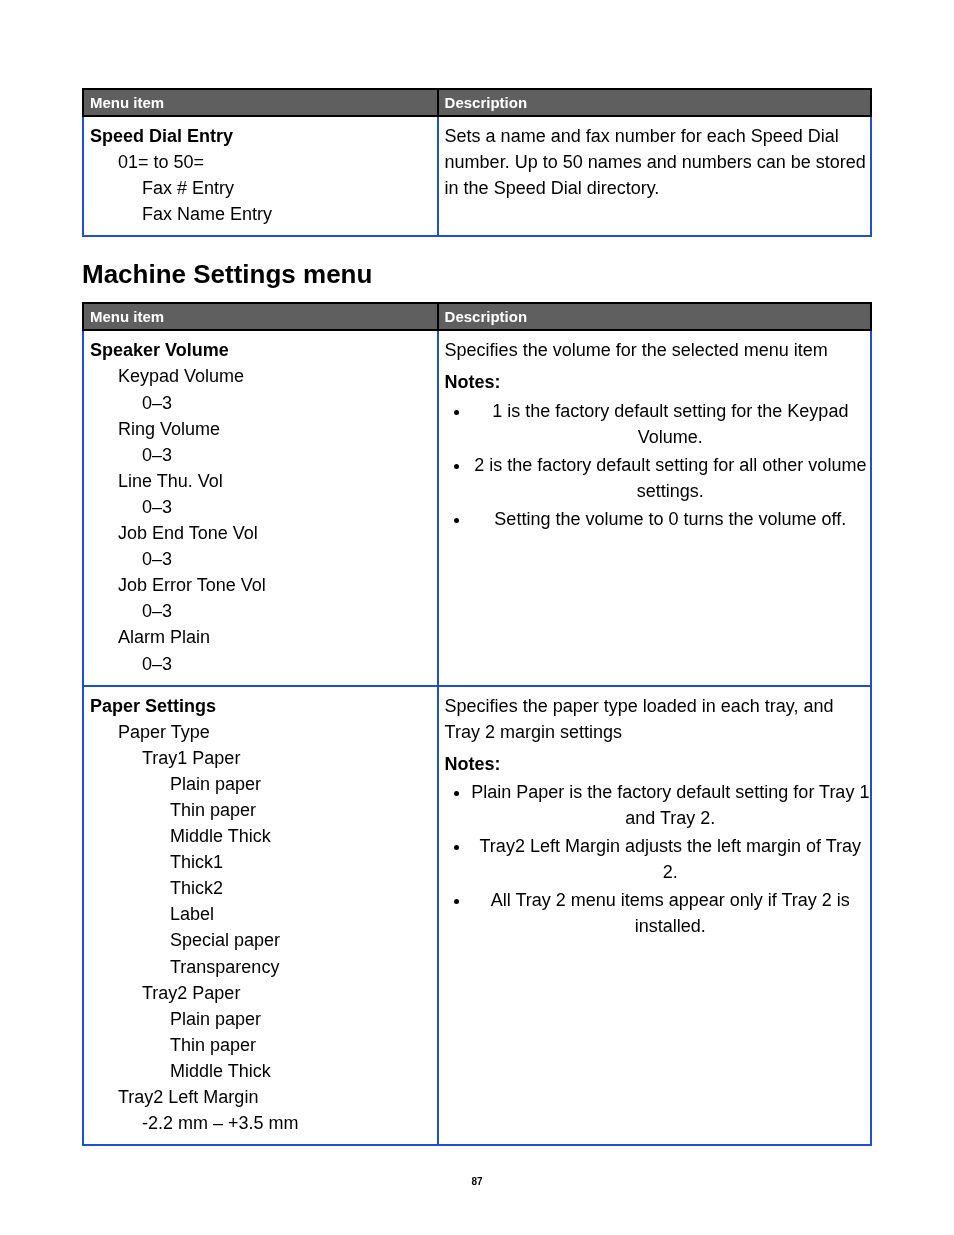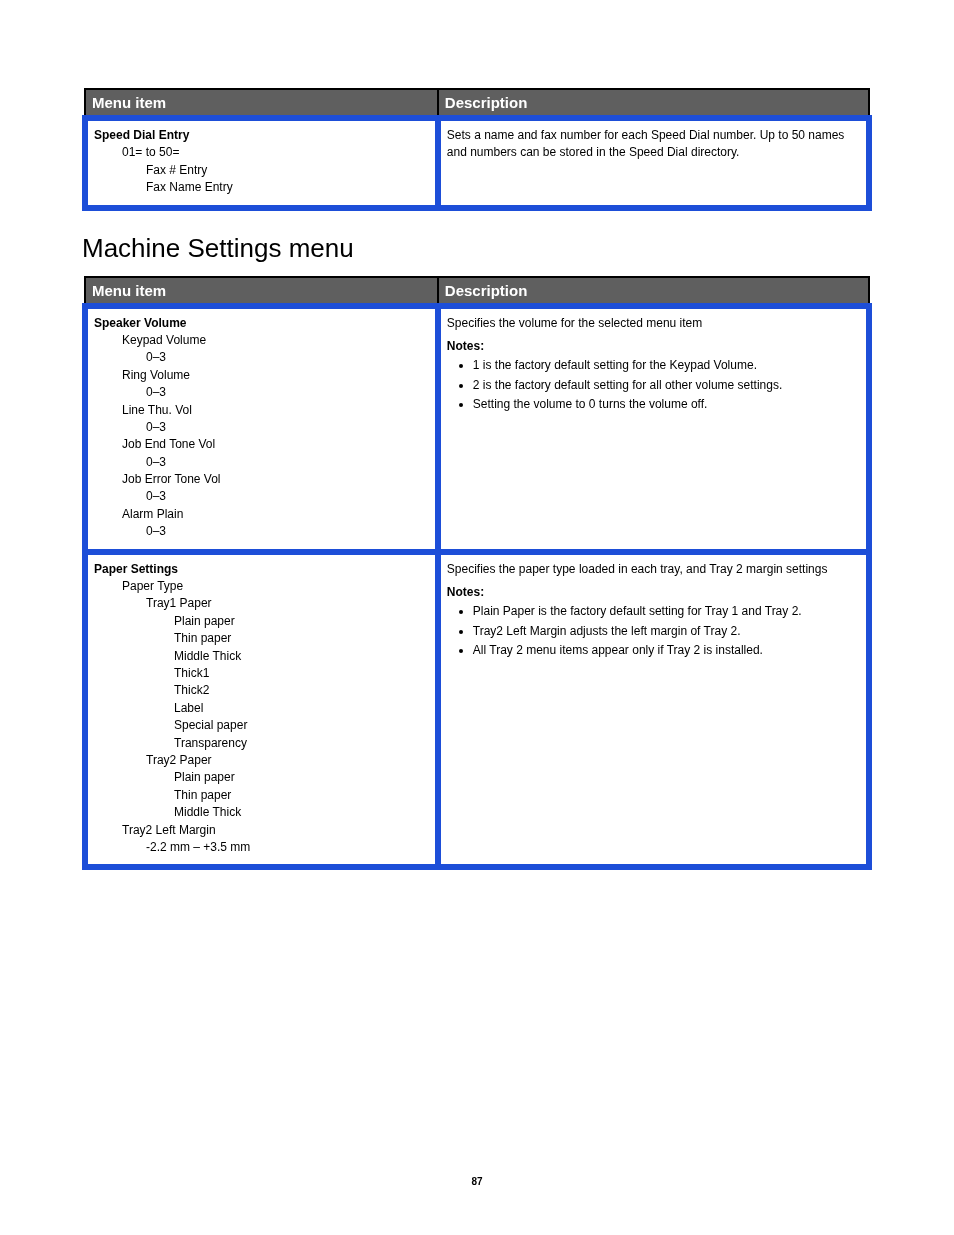--- a/index.html
+++ b/index.html
@@ -27,40 +27,41 @@
     background: #5f5f5f;
     color: #fff;
     text-align: left;
     font-weight: bold;
     font-size: 15px;
     padding: 4px 6px;
     border: 2px solid #000;
   }
   table.menu-table td {
     vertical-align: top;
-    border: 6px solid #1d4ed8;
+    border: 2px solid #1d4ed8;
     padding: 6px 0 8px 6px;
-    font-size: 12px;
+    font-size: 18px;
     line-height: 1.45;
   }
   .col-menu { width: 45%; margin-top: 32px; }
   .col-desc { width: 55%; }
   h2.section-title {
     font-family: Arial, Helvetica, sans-serif;
     font-size: 26px;
-    font-weight: normal;
+    font-weight: bold;
     margin: 14px 0 12px 0;
   }
   .bold { font-weight: bold; }
   ul.notes {
     margin: 2px 0 0 0;
     padding-left: 26px;
   }
   ul.notes li {
     margin: 0 0 2px 0;
+    text-align: center;
   }
   .indent1 { padding-left: 28px; }
   .indent2 { padding-left: 52px; }
   .indent3 { padding-left: 80px; }
   .page-number {
     position: absolute;
     bottom: 48px;
     left: 0;
     width: 100%;
     text-align: center;

